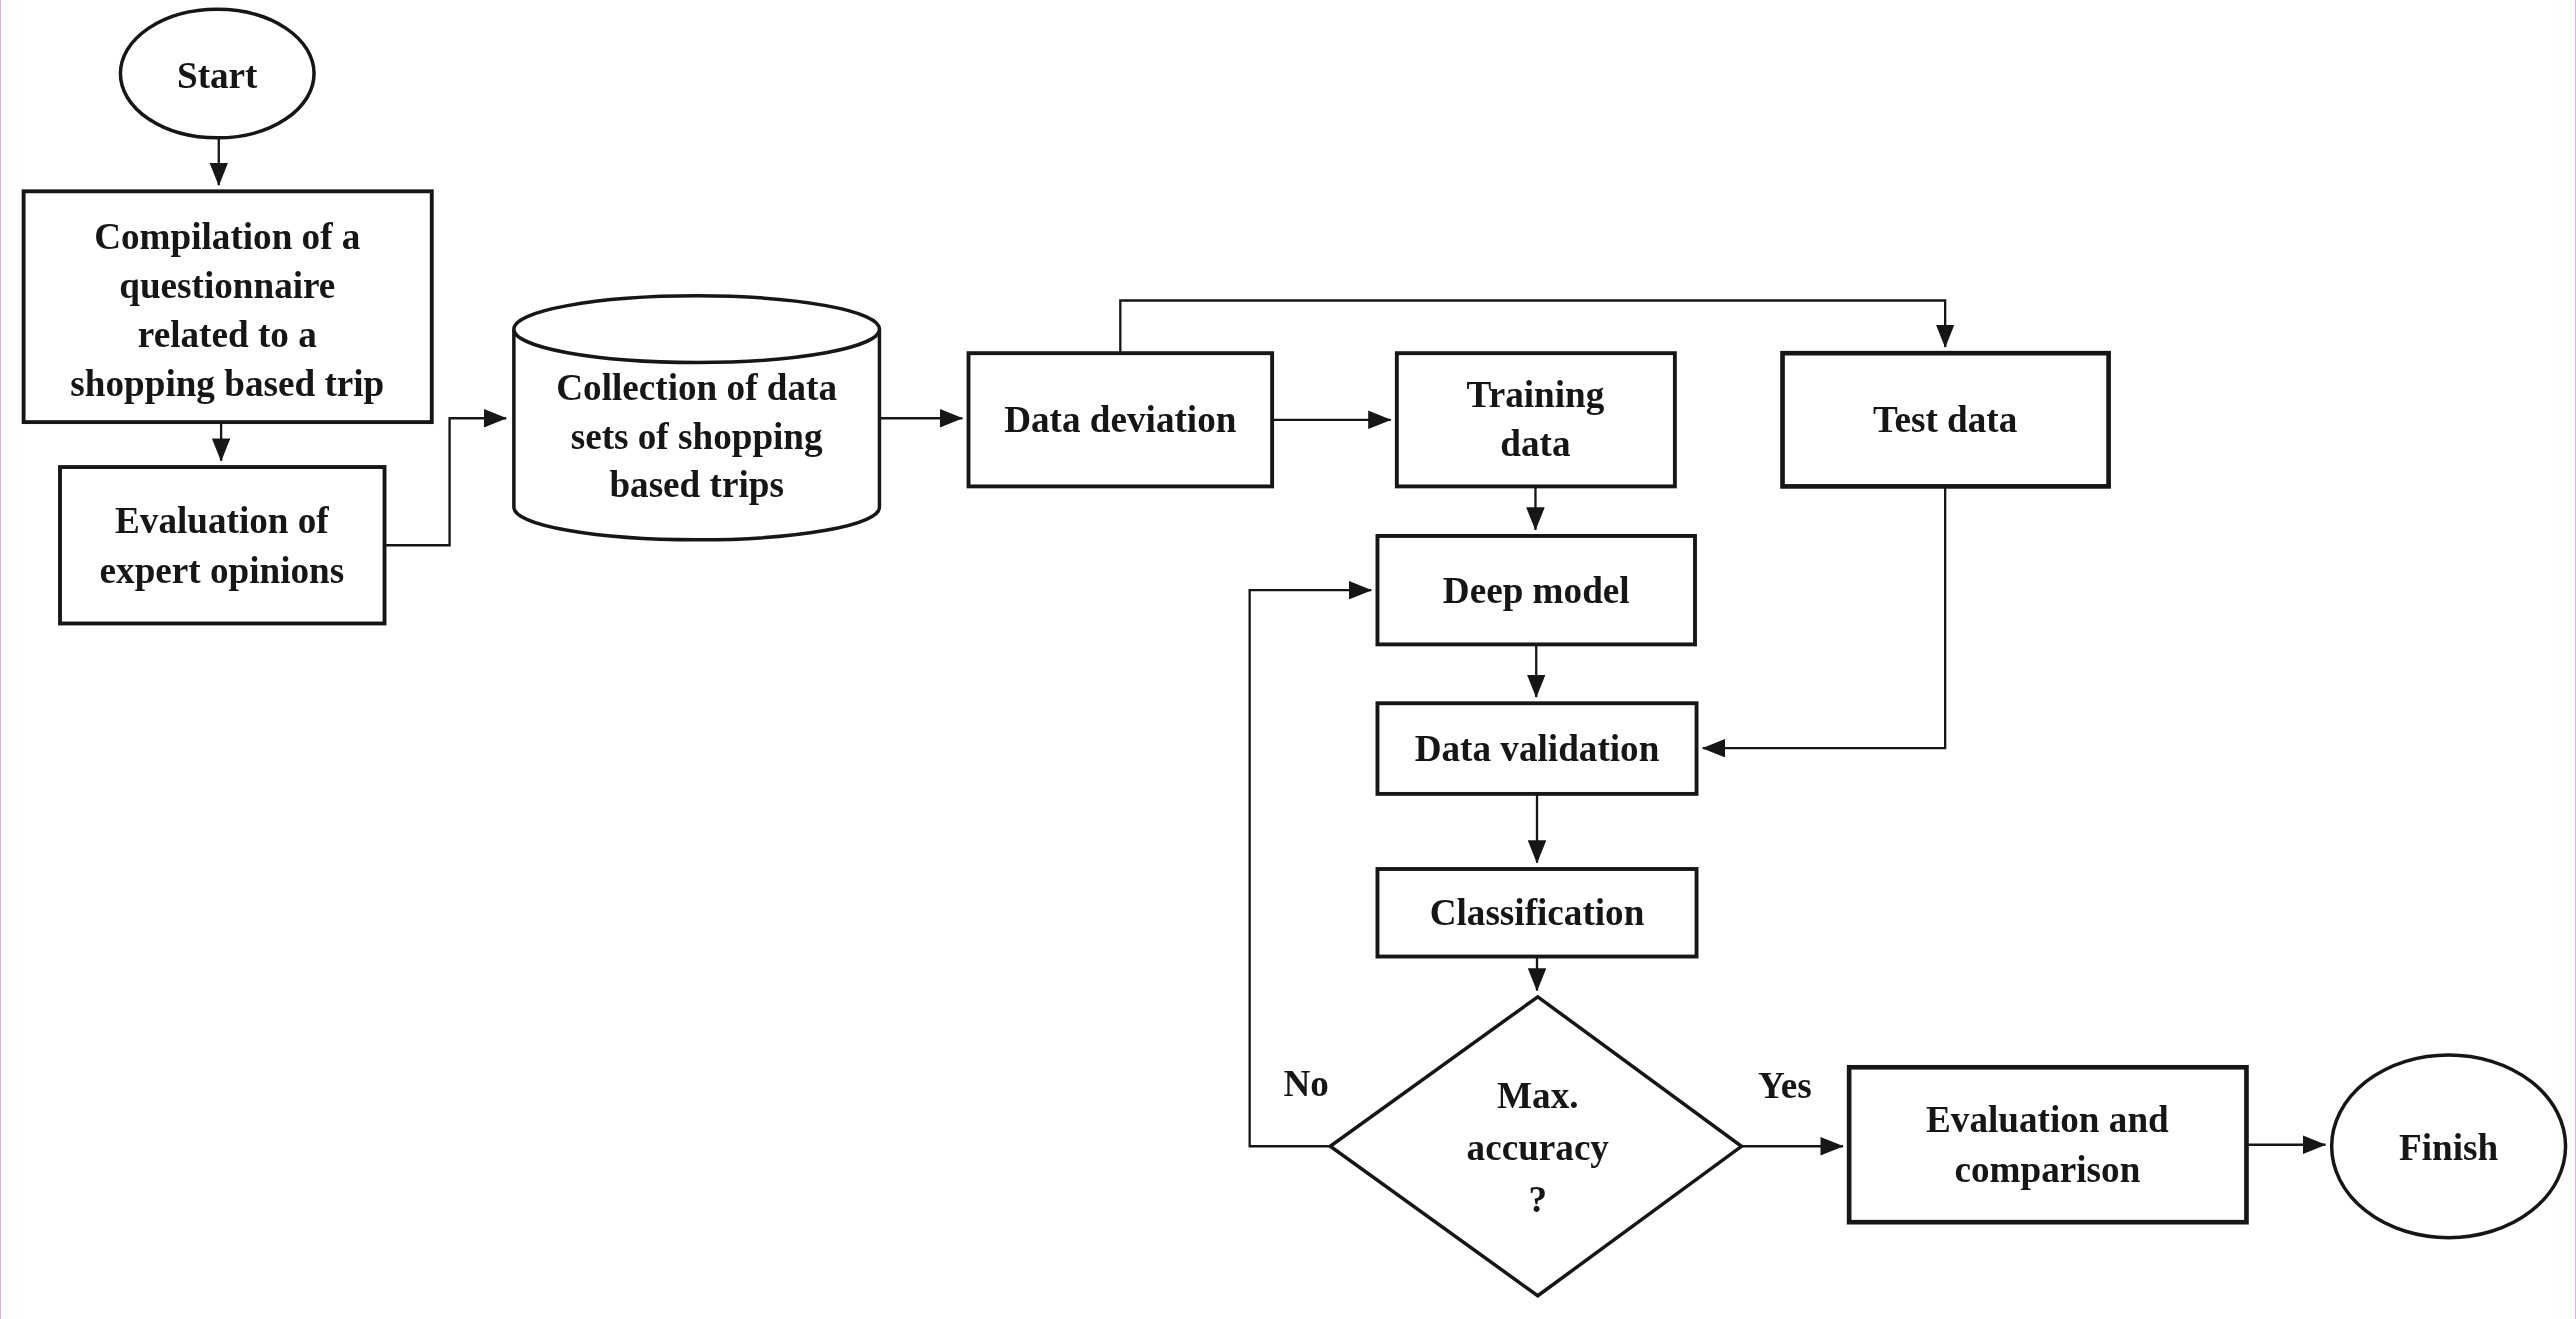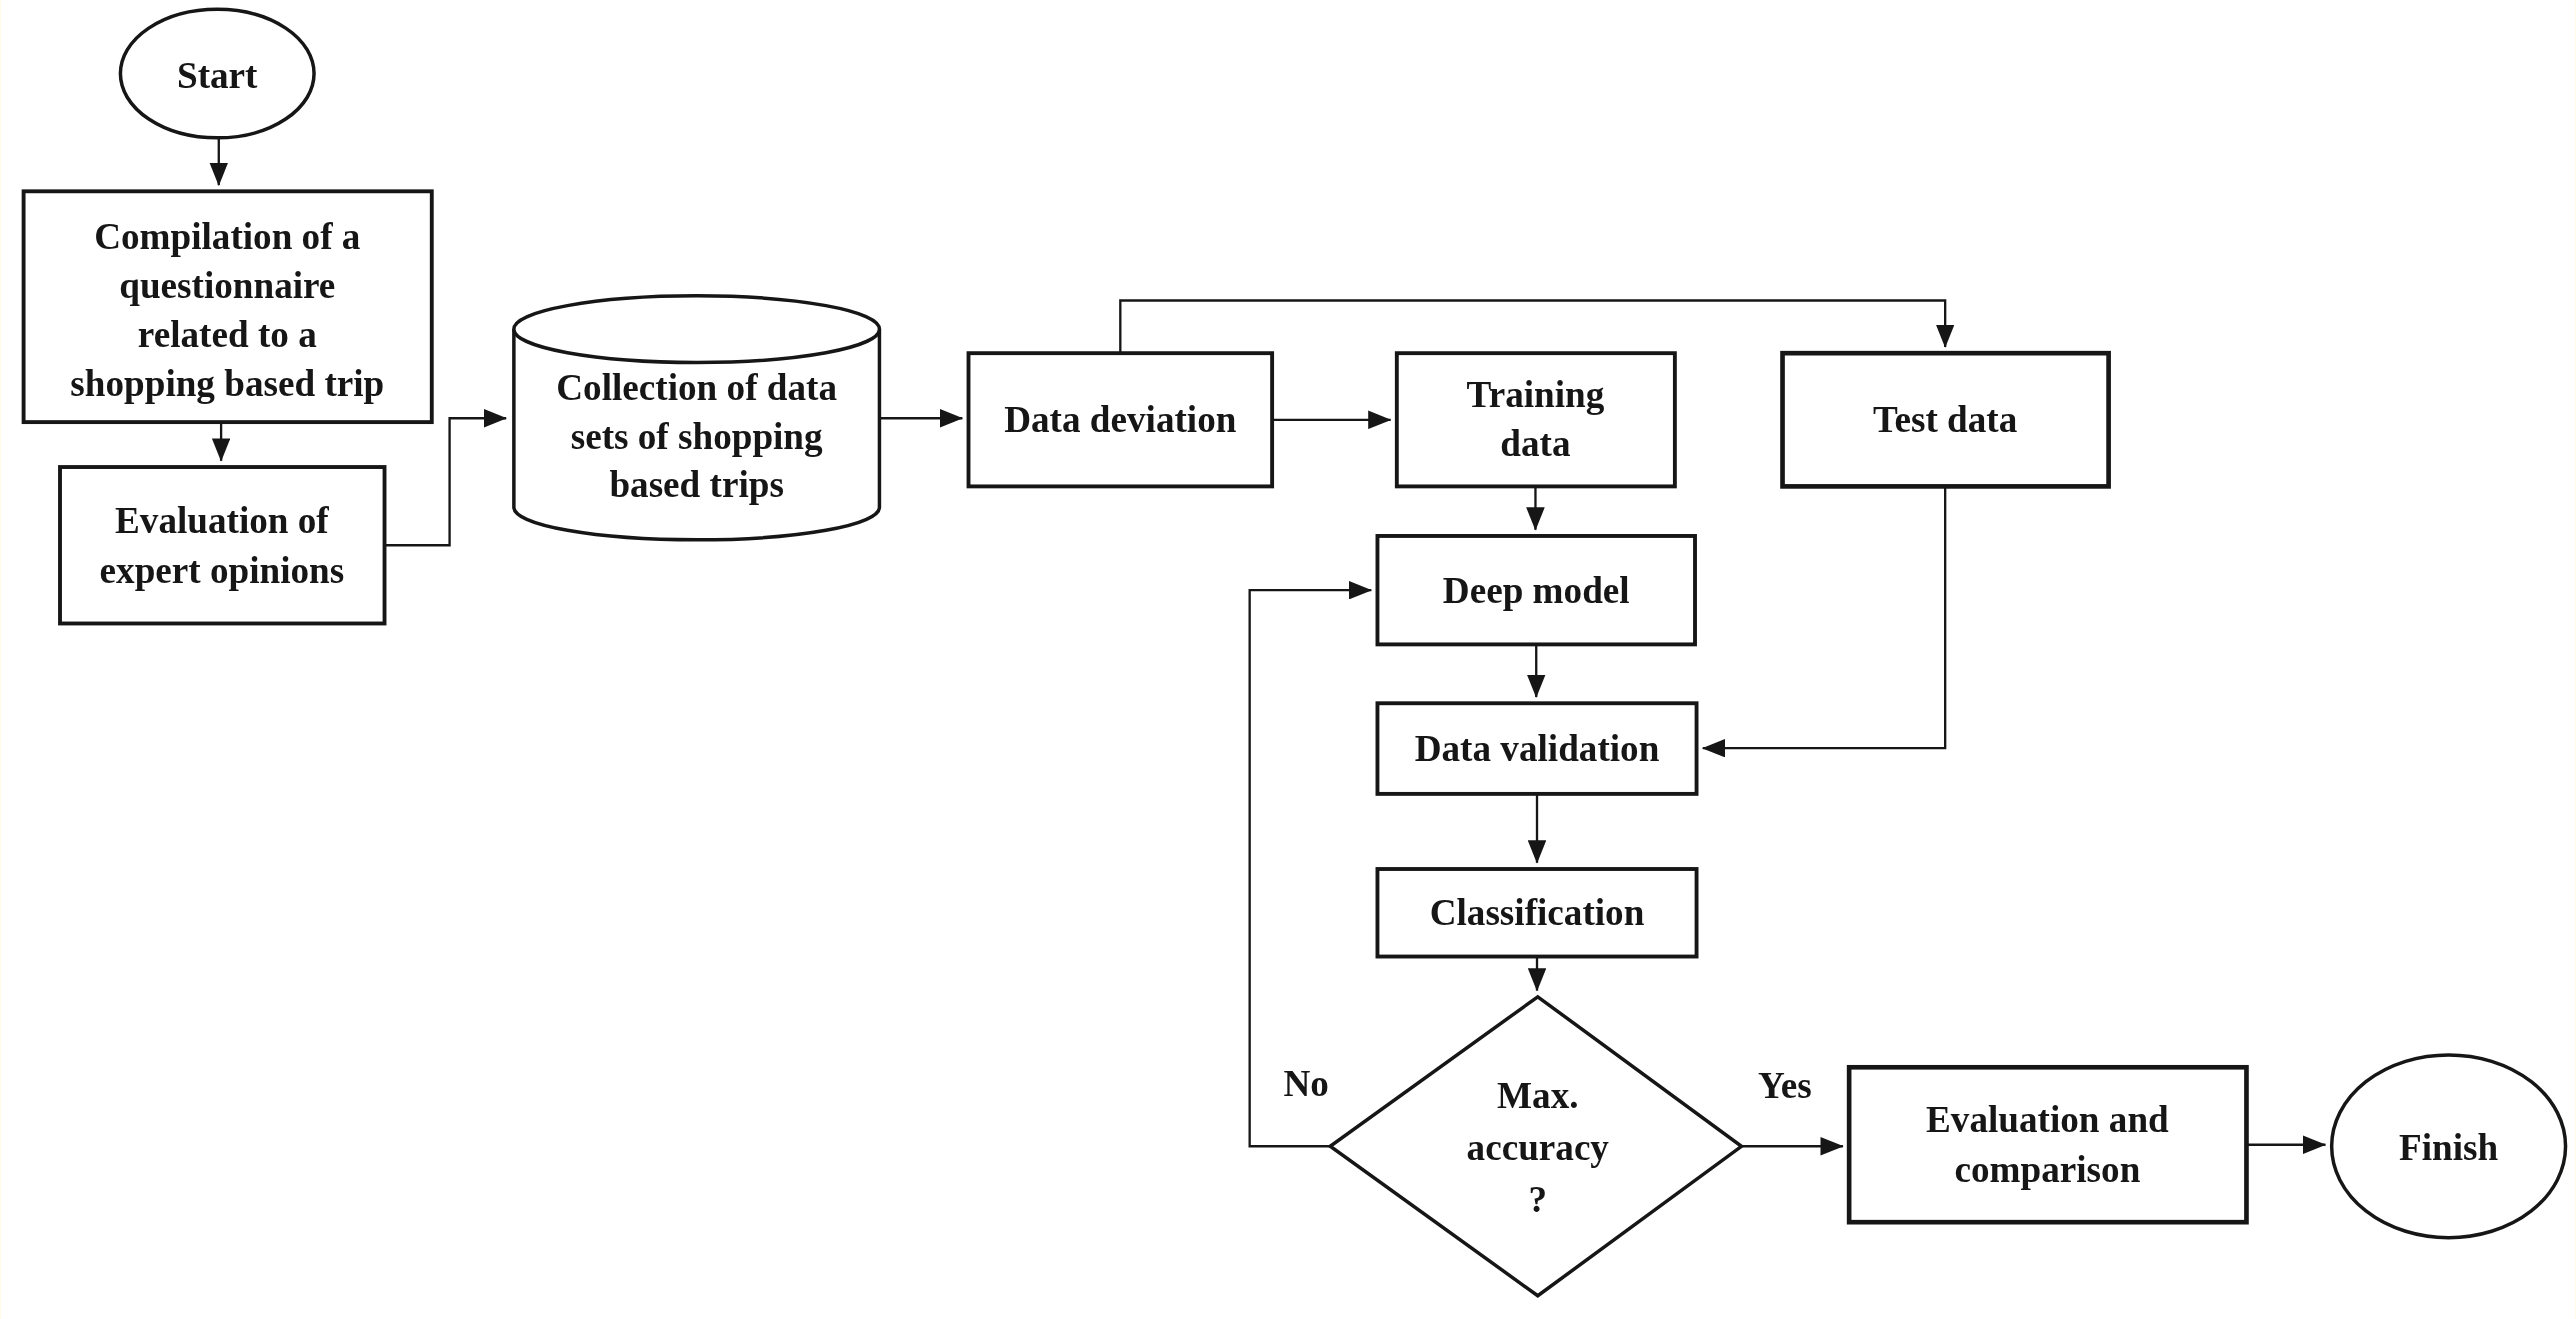--- a/index.html
+++ b/index.html
@@ -4,21 +4,21 @@
 <style>
   html, body {
     margin: 0;
     padding: 0;
     background: #ffffff;
   }
   .stage {
     position: relative;
     width: 2576px;
     height: 1319px;
-    background: #fef9c3;
+    background: #a21caf;
   }
   svg { display: block; }
   .node-shape {
     fill: #ffffff;
     stroke: #161616;
   }
   .rect-shape   { stroke-width: 5px; }
   .thick-shape  { stroke-width: 6px; }
   .round-shape  { stroke-width: 4.5px; }
   .edge {

